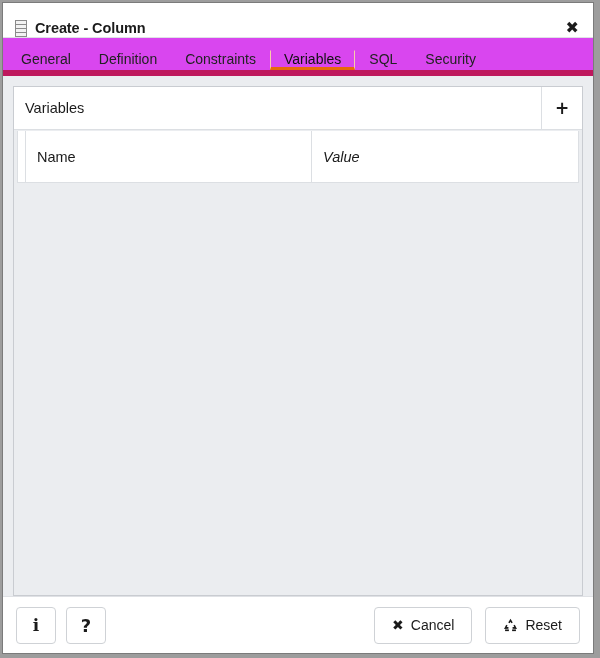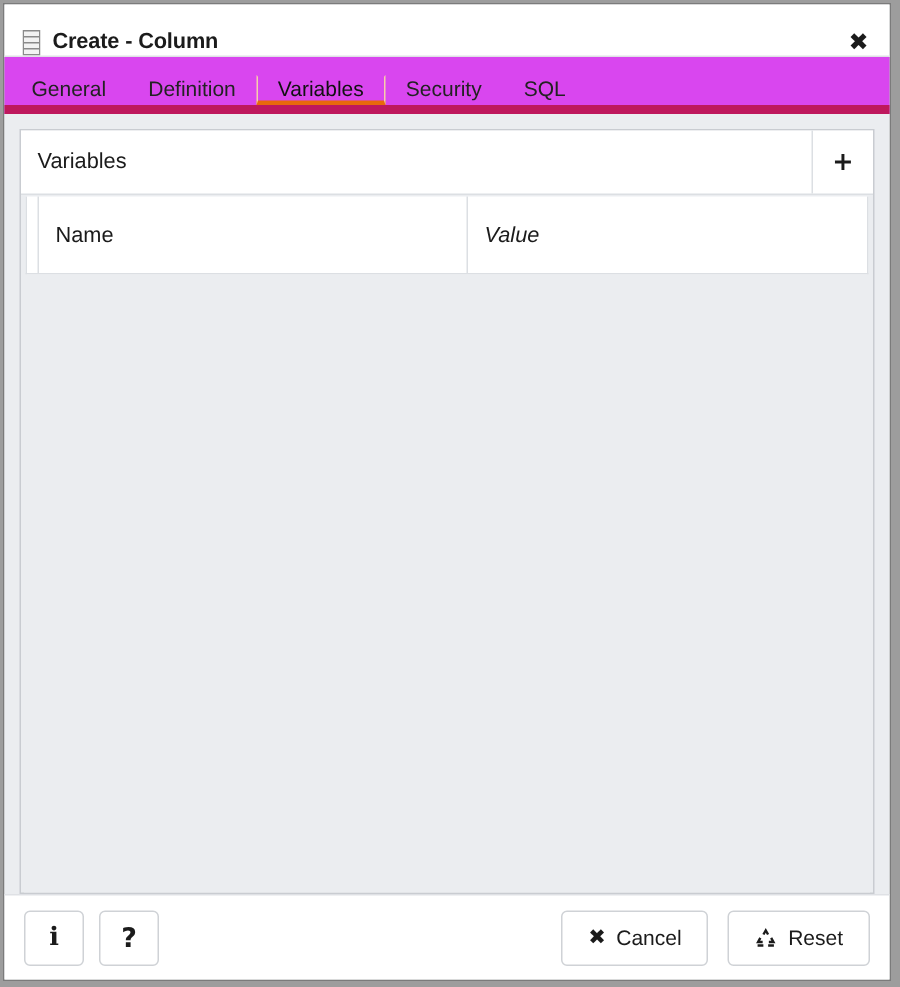--- a/index.html
+++ b/index.html
@@ -269,23 +269,24 @@
       </span>
       <span class="title-text">Create - Column</span>
     </div>
     <div class="titlebar-spacer"></div>
     <span class="close-btn">✖</span>
   </div>
 
   <div class="tabbar">
     <div class="tab">General</div>
     <div class="tab">Definition</div>
+    <div class="tab">Constraints</div>
     <div class="tab active">Variables</div>
+    <div class="tab">SQL</div>
     <div class="tab">Security</div>
-    <div class="tab">SQL</div>
   </div>
 
   <div class="body-area">
     <div class="panel">
 
       <div class="panel-header">
         <div class="panel-header-title">Variables</div>
         <div class="panel-header-add">+</div>
       </div>
 

